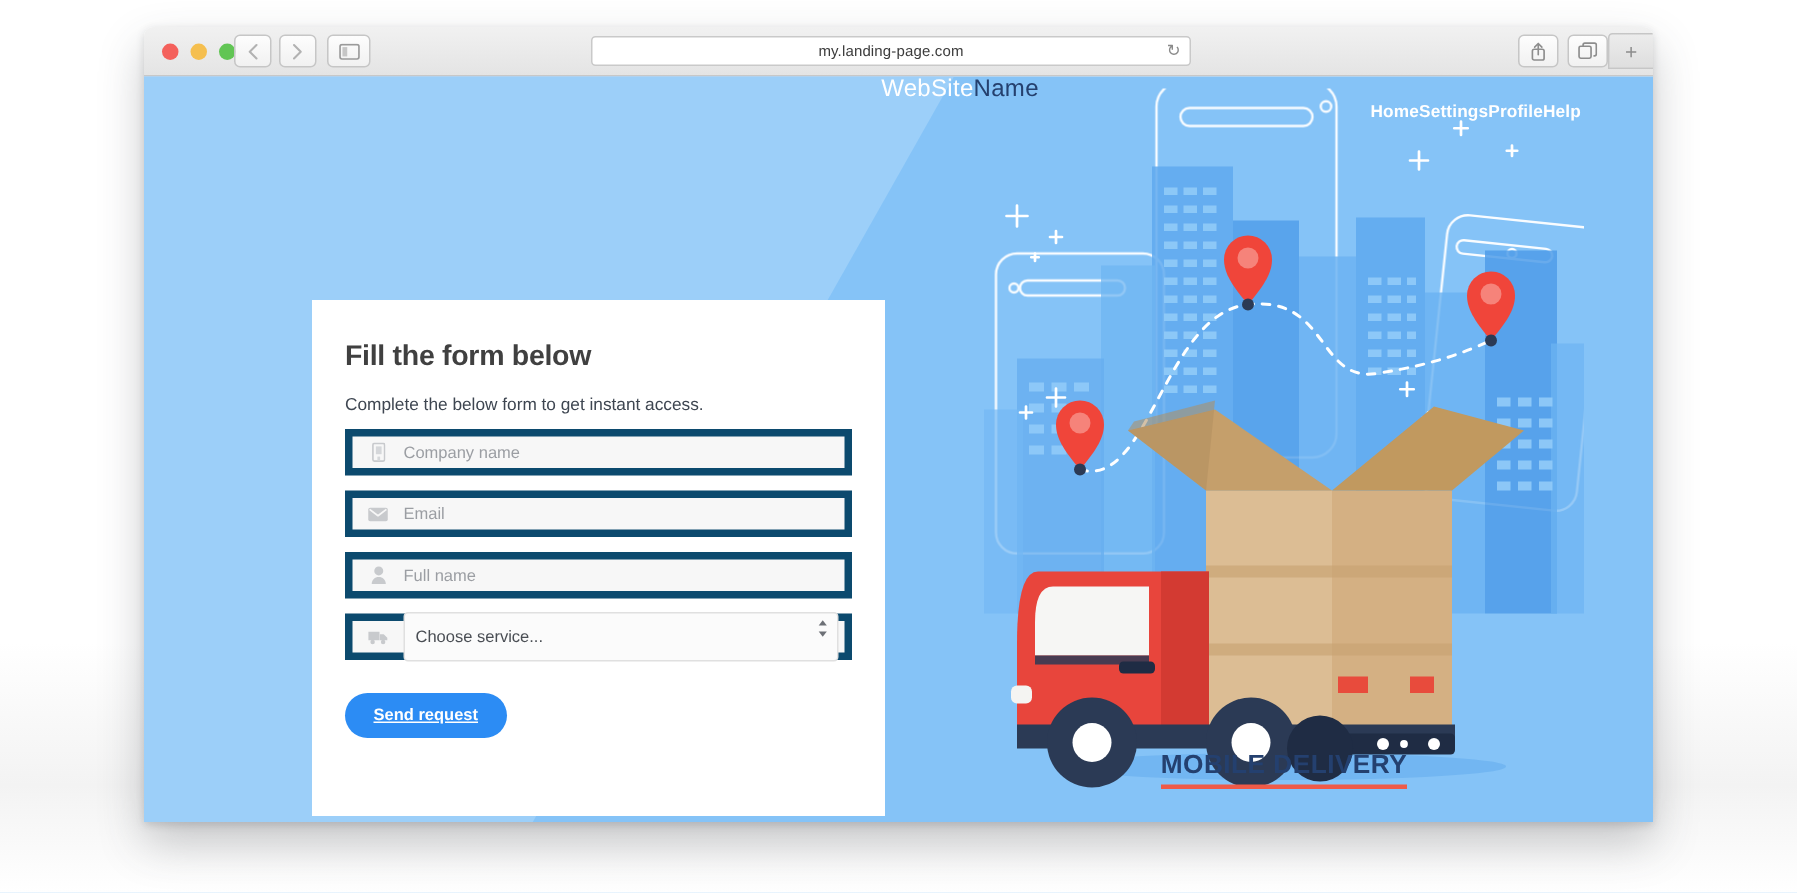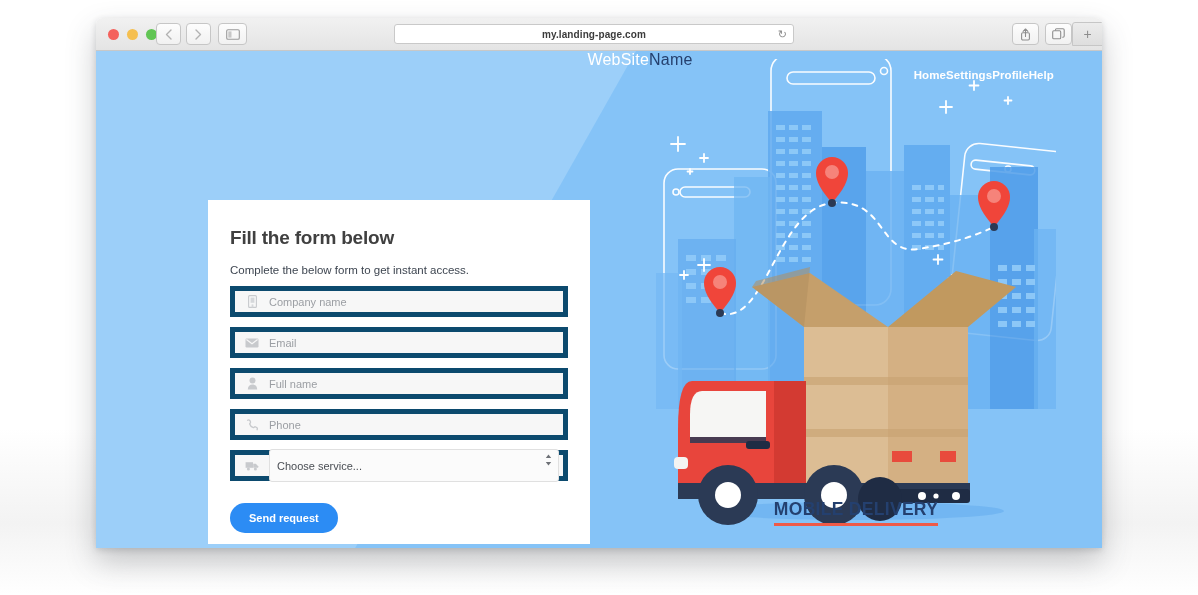--- a/index.html
+++ b/index.html
@@ -54,21 +54,21 @@
   }
   .sidebar-btn { position: absolute; left: 122px; top: 5px; width: 29px; }
 
   #url-bar {
     position: absolute; left: 298px; top: 6px;
     width: 400px; height: 20px;
     background: #ffffff;
     border: 1px solid #c9c9c9; border-radius: 3px;
     display: flex; align-items: center; justify-content: center;
   }
-  #url-text { font-size: 10px; color: #3b3b3b; letter-spacing: .1px; font-weight: bold; }
+  #url-text { font-size: 10px; color: #3b3b3b; letter-spacing: .1px; }
   #reload-icon {
     position: absolute; right: 6px; top: 3px;
     font-size: 11px; color: #8a8a8a; line-height: 13px;
   }
 
   .right-btns { position: absolute; right: 30px; top: 5px; display: flex; gap: 6px; }
   .right-btns .chrome-btn { width: 27px; color: #777; }
   #new-tab-btn {
     position: absolute; right: -1px; top: 4px;
     width: 31px; height: 24px;
@@ -163,20 +163,21 @@
     color: #6d7076; line-height: 6px; font-size: 7px;
   }
   #submit-btn {
     margin-top: 22px;
     height: 30px; padding: 0 19px;
     background: #2c8cf4;
     color: #ffffff; font-size: 11px; font-weight: bold;
     border: none; border-radius: 15px;
     cursor: pointer;
     font-family: "Liberation Sans", sans-serif;
+    text-decoration: underline;
   }
 
   
   #illustration {
     position: absolute;
     left: 560px; top: 8px;
     width: 400px; height: 470px;
     z-index: 3;
   }
   #delivery-caption {
@@ -496,28 +497,20 @@
           <span class="field-icon">
             <svg width="11" height="13" viewBox="0 0 11 13">
               <circle cx="5.5" cy="3.6" r="3" fill="#c8cacd"></circle>
               <path d="M0.8 12.4 c0-3 2.1-4.8 4.7-4.8 s4.7 1.8 4.7 4.8z" fill="#c8cacd"></path>
             </svg>
           </span>
           <span class="field-label">Full name</span>
         </div>
 
         
-        <div class="field">
-          <span class="field-icon">
-            <svg width="12" height="12" viewBox="0 0 12 12">
-              <path d="M1.6 1.2 c1.6-1 2.6 0.8 2.9 1.8 0.3 1-1 1.3-0.8 2 0.4 1.4 2.3 3.2 3.6 3.6 0.7 0.2 1-1.1 2-0.8 1 0.3 2.8 1.3 1.8 2.9" stroke="#c8cacd" stroke-width="1.3" fill="none" stroke-linecap="round"></path>
-            </svg>
-          </span>
-          <span class="field-label">Phone</span>
-        </div>
 
         
         <div class="field">
           <span class="field-icon">
             <svg width="14" height="10" viewBox="0 0 14 10">
               <path d="M0.6 1.2 h7.4 v5.6 h-7.4z" fill="#c8cacd"></path>
               <path d="M8.2 2.8 h2.6 l2.4 2.4 v1.6 h-5z" fill="#c8cacd"></path>
               <circle cx="3.4" cy="8" r="1.5" fill="#c8cacd"></circle>
               <circle cx="10.4" cy="8" r="1.5" fill="#c8cacd"></circle>
             </svg>

